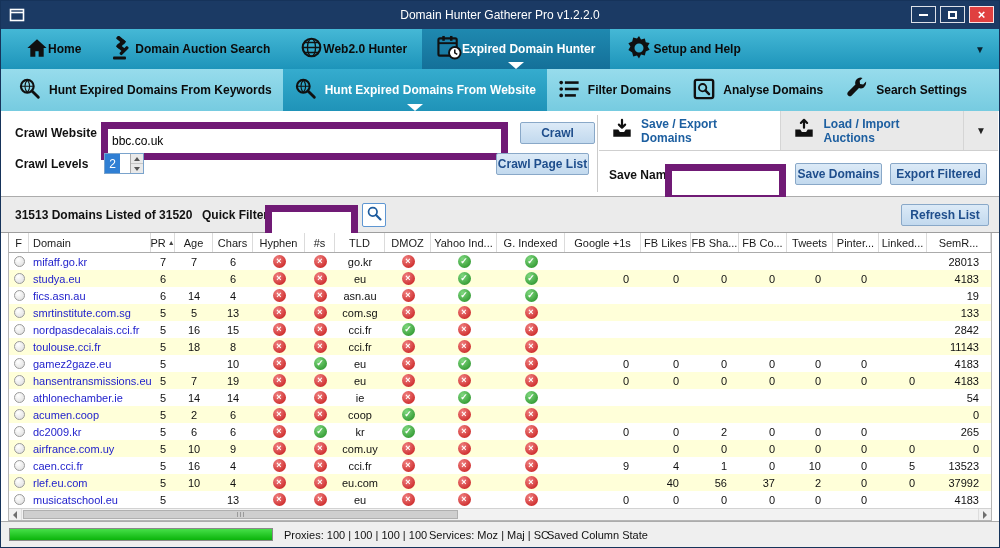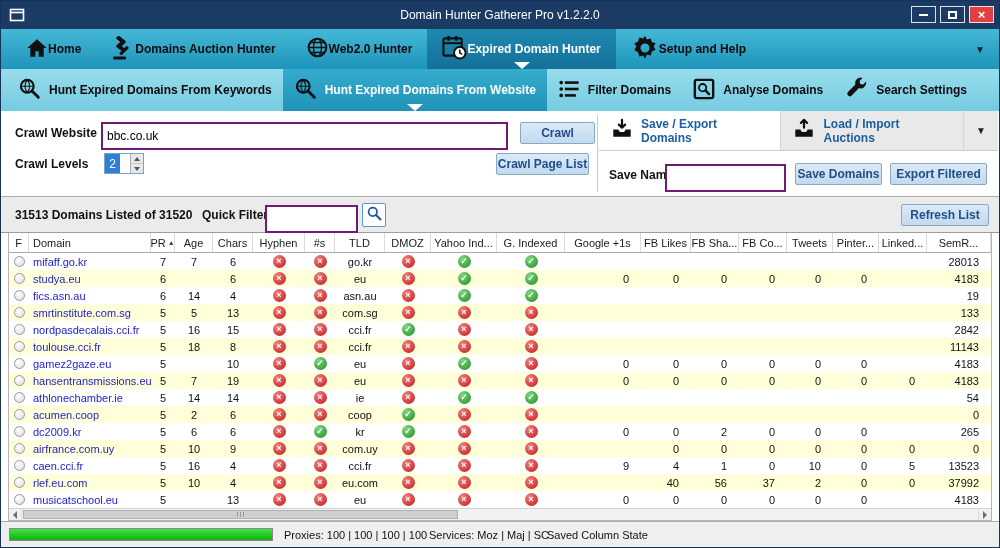--- a/index.html
+++ b/index.html
@@ -25,21 +25,21 @@
 
   
   .subnav { position:absolute; top:68px; left:0; right:0; height:42px; background:linear-gradient(#97DCEC,#76CBE0); display:flex; align-items:stretch; padding-left:6px; }
   .sub-item { display:flex; align-items:center; gap:8px; padding:0 11px; font-weight:bold; font-size:12px; color:#0B0B0B; position:relative; }
   .sub-item.active { background:linear-gradient(#35ACCE,#1F93B8); color:#fff; }
   .sub-item.active::after { content:""; position:absolute; left:50%; bottom:0; transform:translateX(-50%); width:0; height:0; border-left:8px solid transparent; border-right:8px solid transparent; border-top:7px solid #fff; }
 
   
   .form { position:absolute; top:110px; left:0; right:0; height:86px; background:#fff; border-bottom:1px solid #ACACAC; }
   .lbl { position:absolute; font-size:12px; font-weight:bold; color:#111; }
-  .txt { position:absolute; border:2px solid #701a75; font-size:12px; padding:12px 4px; font-family:"Liberation Sans",sans-serif; }
+  .txt { position:absolute; border:7px solid #701a75; font-size:12px; padding:12px 4px; font-family:"Liberation Sans",sans-serif; }
   .btn { position:absolute; display:flex; align-items:center; justify-content:center; background:linear-gradient(#DCEAF7,#C2D9EE); border:1px solid #89A8C8; border-radius:2px; color:#1F4E8C; font-weight:bold; font-size:12px; }
   .vsep { position:absolute; left:596px; top:4px; bottom:4px; width:1px; background:#CBCBCB; }
 
   .spin { position:absolute; left:103px; top:42px; width:40px; height:21px; border:1px solid #7AA3CC; background:#fff; display:flex; }
   .spinval { width:15px; background:#2F7FD4; color:#fff; font-size:12px; display:flex; align-items:center; justify-content:center; }
   .spinfill { flex:1; background:#fff; }
   .spinbtns { width:13px; display:flex; flex-direction:column; border-left:1px solid #ABABAB; }
   .spinup, .spindn { flex:1; display:flex; align-items:center; justify-content:center; background:#E9E9E9; }
   .spinup { border-bottom:1px solid #C6C6C6; }
   .tri-up { width:0; height:0; border-left:3px solid transparent; border-right:3px solid transparent; border-bottom:4px solid #555; }
@@ -123,21 +123,21 @@
     <div class="nav-item">
       <span><svg viewBox="0 0 24 24" width="24" height="24">
             <g fill="#101010">
               <rect x="5" y="2" width="10" height="4" rx="1" transform="rotate(40 10 4)"></rect>
               <rect x="5" y="10" width="10" height="4" rx="1" transform="rotate(40 10 12)"></rect>
               <rect x="8" y="3" width="4" height="10" transform="rotate(40 10 8)"></rect>
               <rect x="11.5" y="9" width="3.2" height="11" rx="1.2" transform="rotate(45 13 14.5)"></rect>
               <rect x="2" y="20.5" width="13" height="3" rx="1"></rect>
             </g>
           </svg></span>
-      <span>Domains Auction Hunter</span>
+      <span>Domain Auction Search</span>
     </div>
     <div class="nav-item">
       <span><svg viewBox="0 0 24 24" width="23" height="23">
             <g fill="none" stroke="#101010">
               <circle cx="12" cy="12" r="9.2" stroke-width="2.2"></circle>
               <ellipse cx="12" cy="12" rx="4.2" ry="9.2" stroke-width="1.4"></ellipse>
               <path d="M2.8 12h18.4M4.2 6.8h15.6M4.2 17.2h15.6" stroke-width="1.4"></path>
             </g>
           </svg></span>
       <span>Web2.0 Hunter</span>

